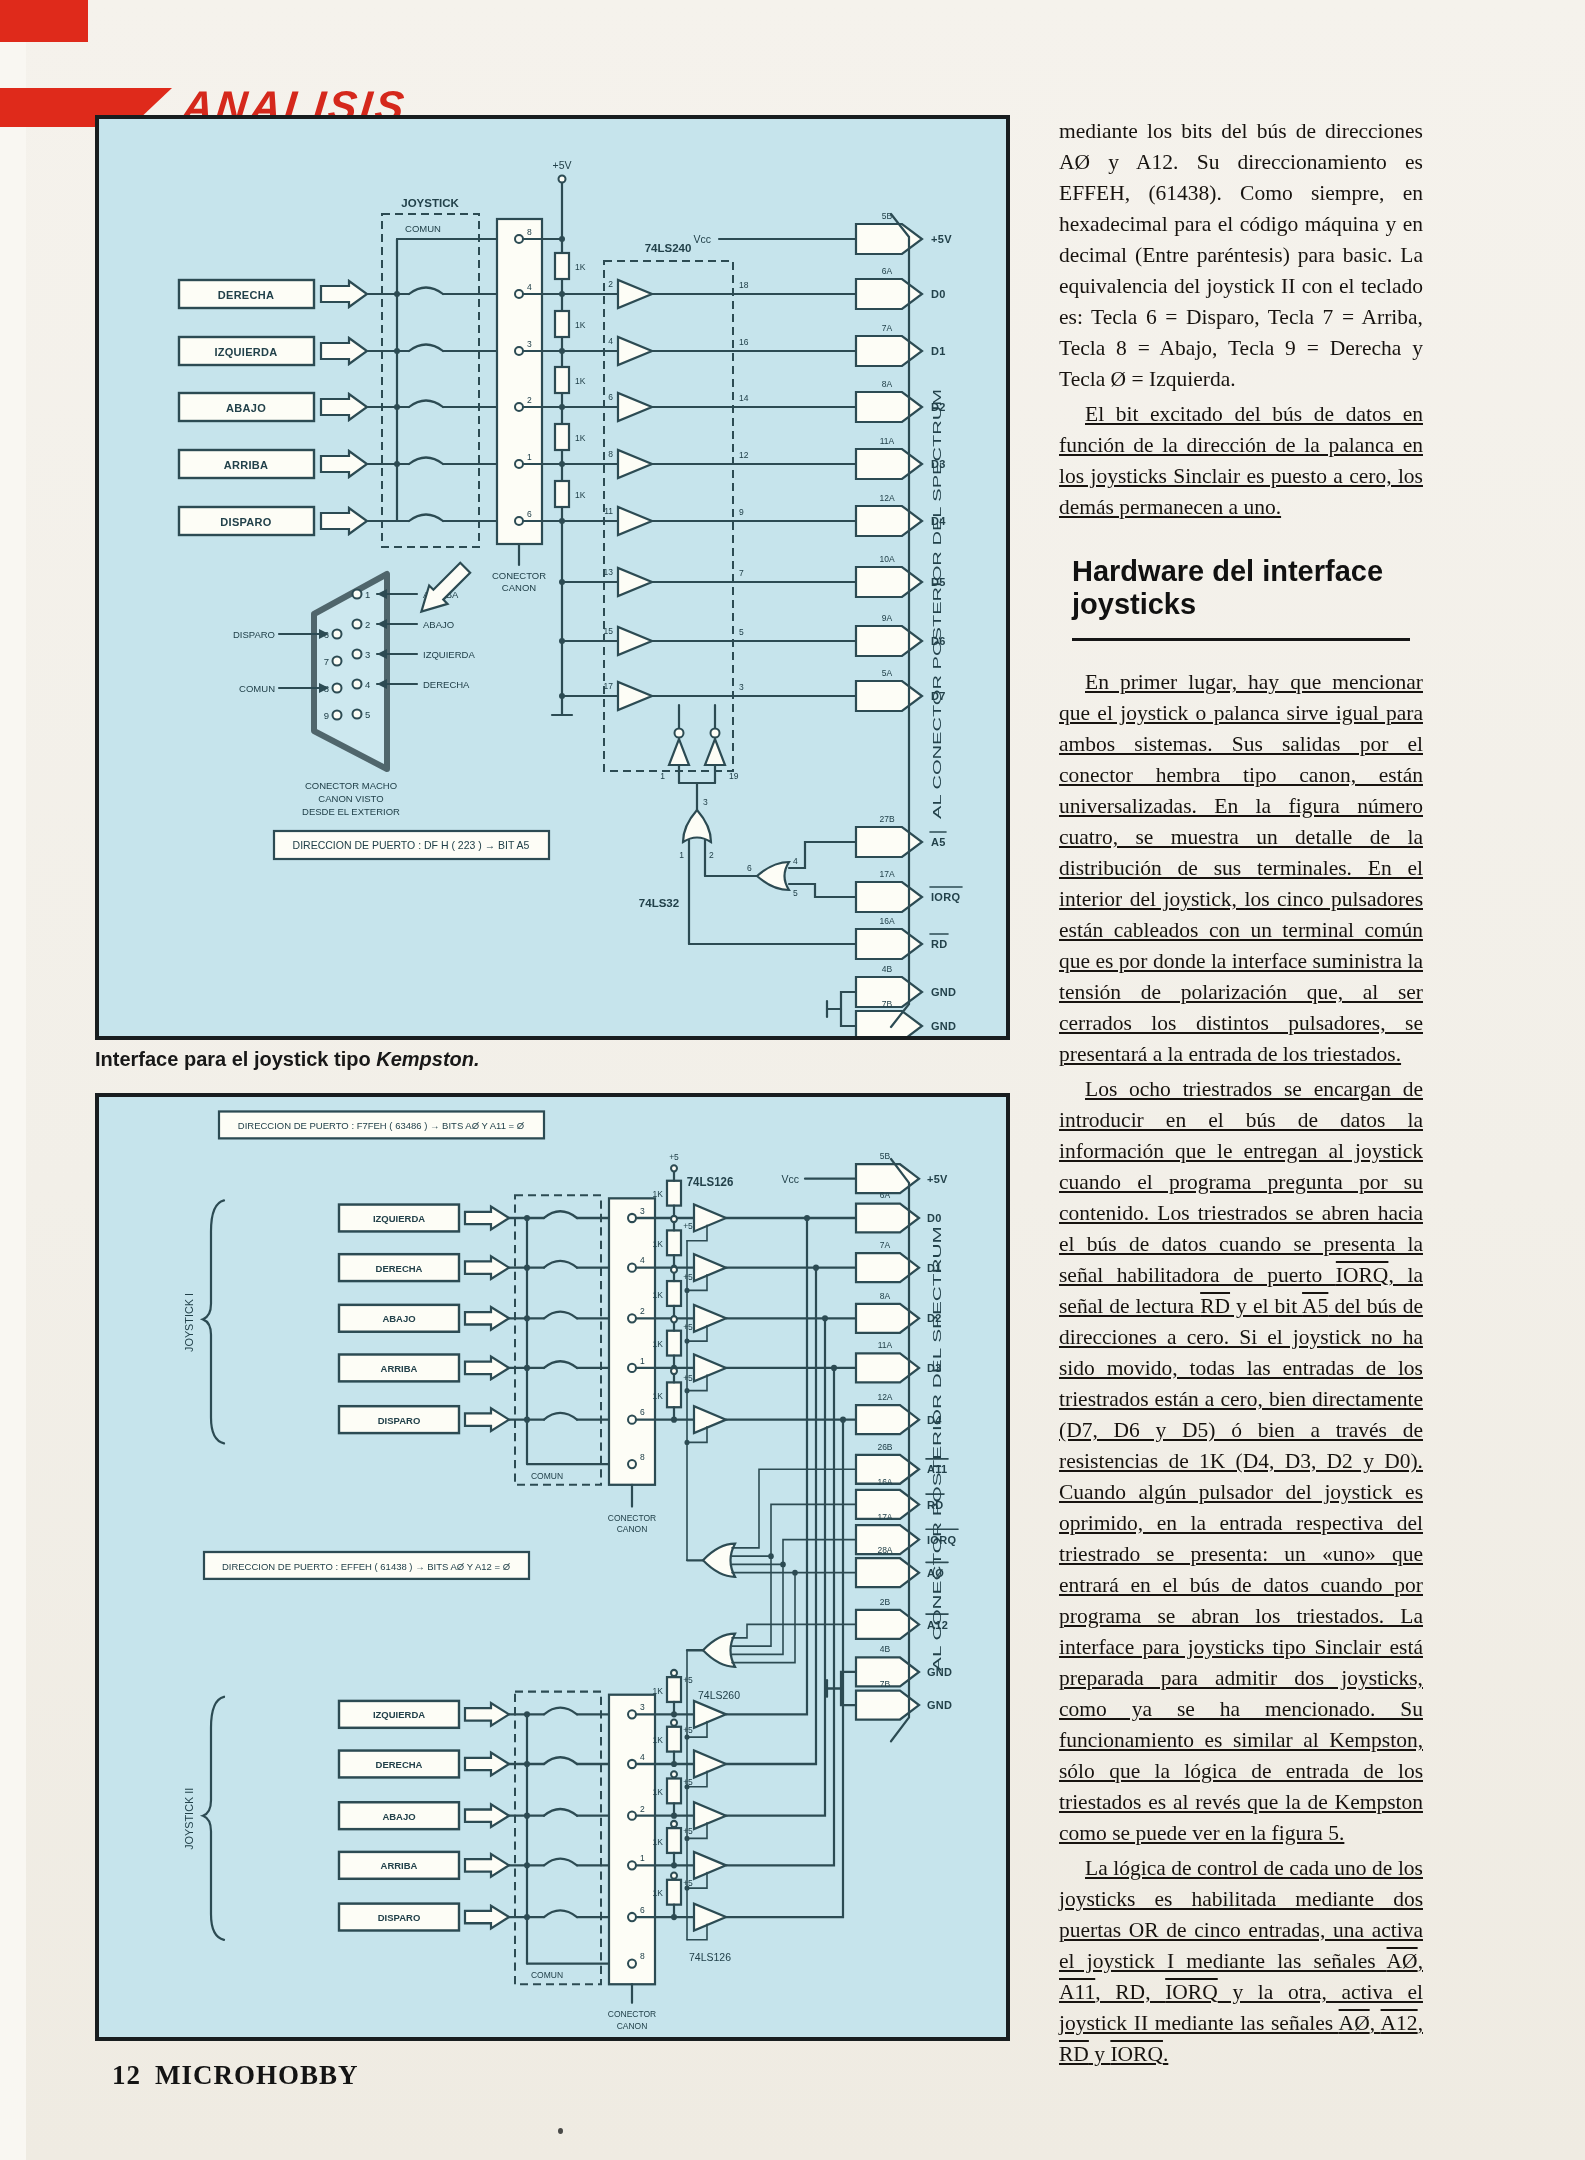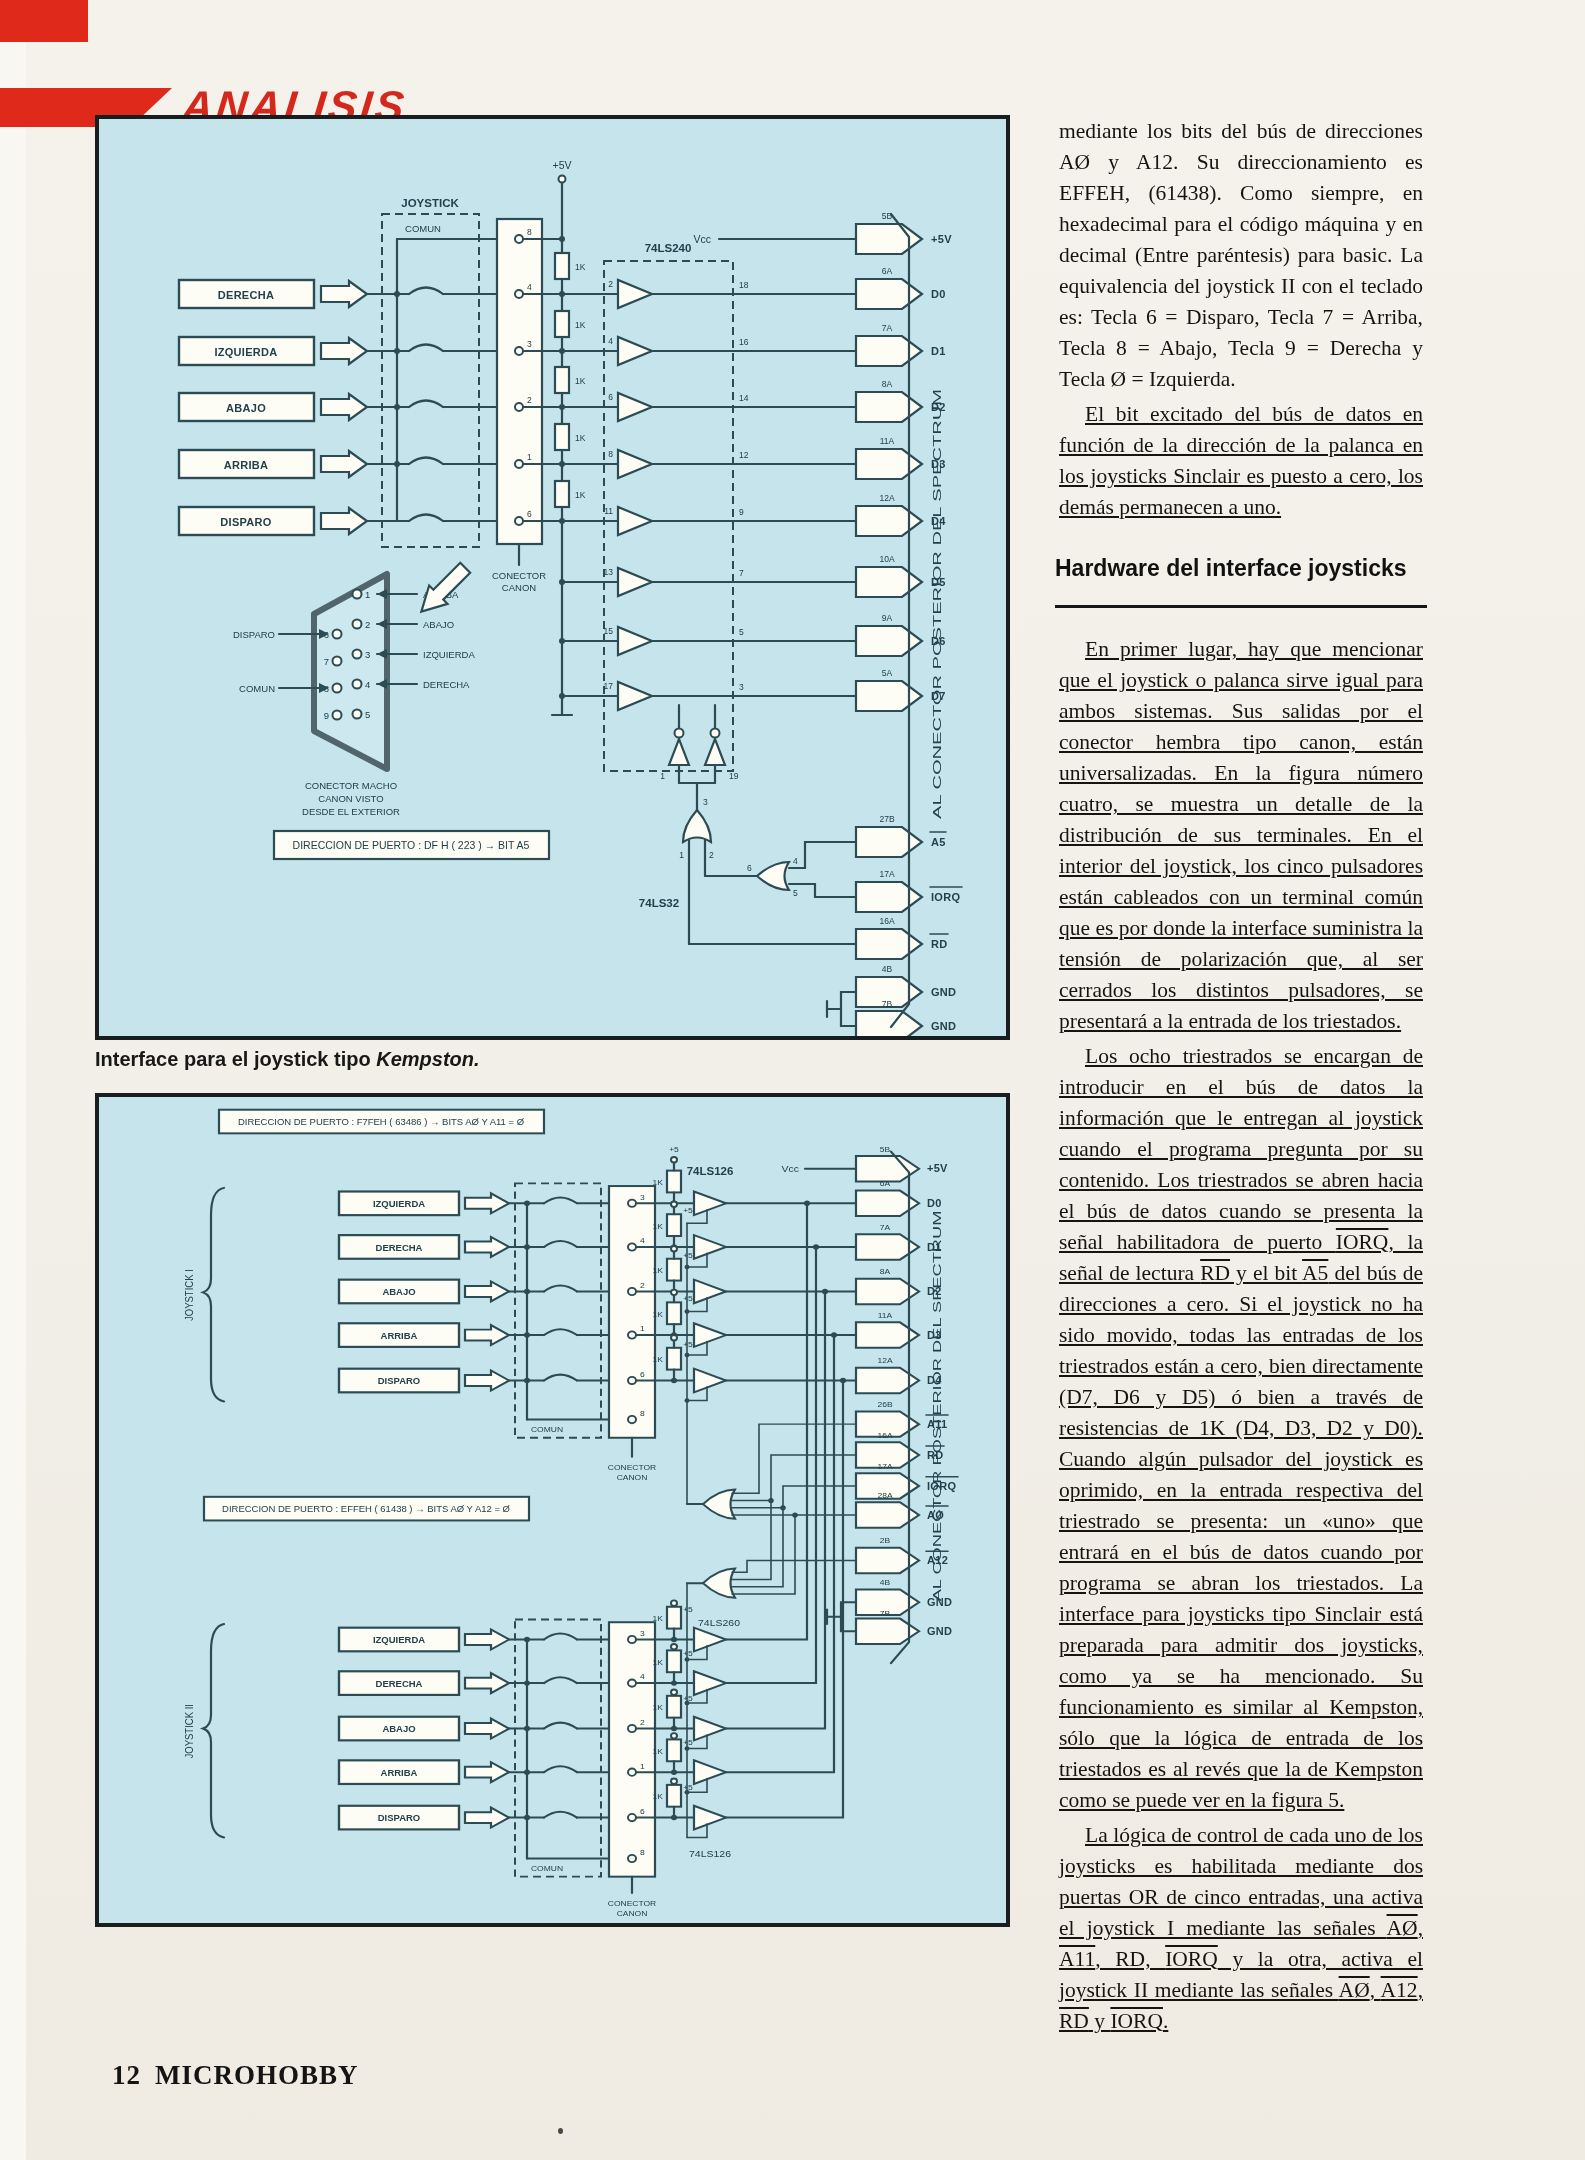--- a/index.html
+++ b/index.html
@@ -7,31 +7,31 @@
         background:linear-gradient(180deg,#f5f2ec 0%,#f2efe8 55%,#efebe2 100%);
         font-family:"Liberation Sans",sans-serif;}
   .page-edge{position:absolute;left:0;top:0;width:26px;height:100%;background:#f9f7f2;}
   .corner-red{position:absolute;left:0;top:0;width:88px;height:42px;background:#df2a1b;}
   .stripe-red{position:absolute;left:0;top:88px;width:172px;height:39px;background:#df2a1b;
               clip-path:polygon(0 0,100% 0,76% 100%,0 100%);}
   .analisis{position:absolute;left:182px;top:82px;font-size:43px;font-weight:bold;font-style:italic;
             color:#d5281c;letter-spacing:3px;transform:skewX(-6deg);}
   .panel{position:absolute;left:95px;width:915px;background:#c6e4ec;border:4px solid #181d1f;box-sizing:border-box;}
   .panel1{top:115px;height:925px;}
-  .panel2{top:1093px;height:834px;}
+  .panel2{top:1093px;height:948px;}
   .caption{position:absolute;left:95px;width:900px;font-size:20px;font-weight:bold;color:#181818;}
   .caption1{top:1048px;}
   .caption2{top:2022px;}
   .caption .em{font-style:italic;margin-top:20px;}
   .article{position:absolute;left:1055px;top:112px;width:372px;color:#17130f;
            font-family:"Liberation Serif",serif;}
   .article p{margin:4px;font-size:21.5px;line-height:31px;text-align:justify;}
   .article p.ind{text-indent:26px;text-decoration:underline;}
-  .article h3{font-family:"Liberation Sans",sans-serif;font-size:23px;margin:32px 0 26px;
-              border-bottom:3px solid #161616;padding-bottom:23px;color:#111;}
+  .article h3{font-family:"Liberation Sans",sans-serif;font-size:29px;margin:32px 17px 26px;
+              border-bottom:3px solid #161616;padding-bottom:17px;color:#111;}
   .ov{text-decoration:overline;}
   .footer{position:absolute;left:112px;top:2060px;font-family:"Liberation Serif",serif;
           font-weight:bold;font-size:27px;color:#141414;letter-spacing:1px;}
   .footer .num{margin-right:14px;}
   .print-dot{position:absolute;left:558px;top:2128px;width:5px;height:6px;background:#4a4a48;border-radius:50%;}
   
   svg{display:block;}
   svg .w{stroke:#2c4b53;stroke-width:2.2;fill:none;stroke-linecap:round;}
   svg .wt{stroke:#2c4b53;stroke-width:1.6;fill:none;stroke-linecap:round;}
   svg .sym{stroke:#2c4b53;stroke-width:2.2;fill:#fdfdf6;}

